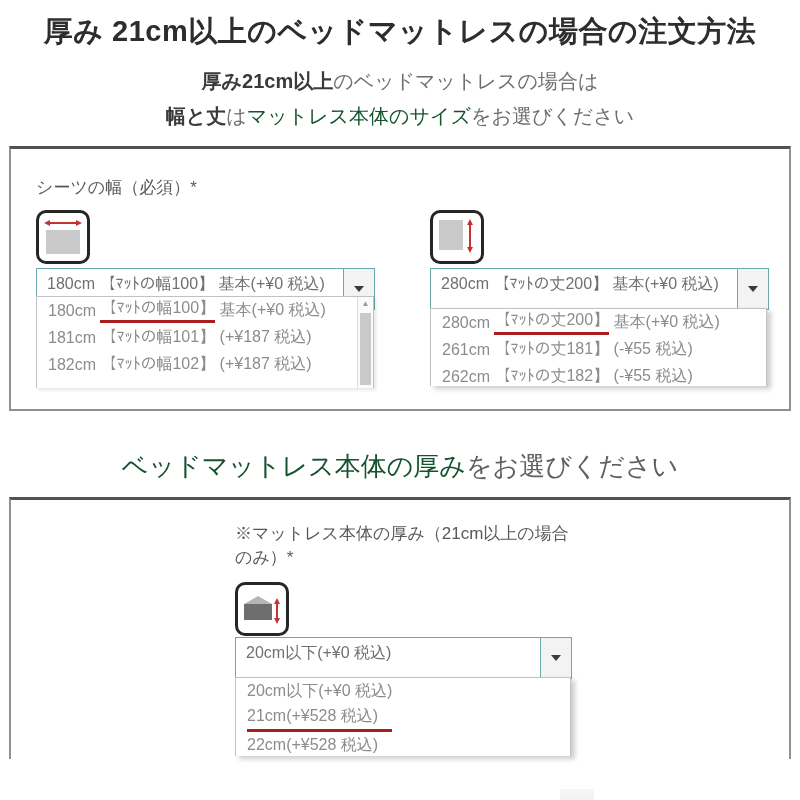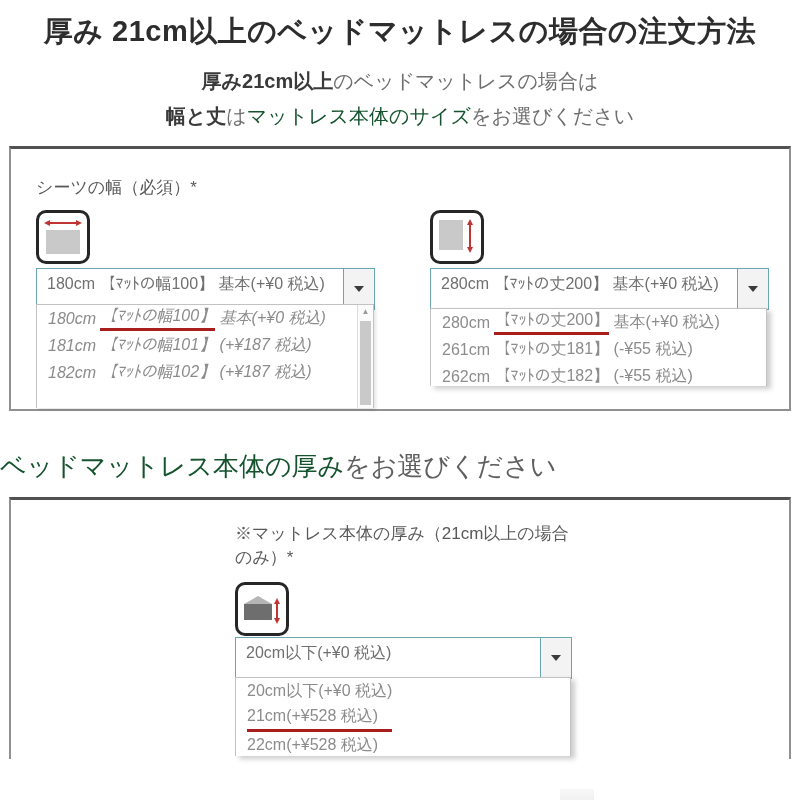--- a/index.html
+++ b/index.html
@@ -8,21 +8,21 @@
   .stage { position:relative; width:800px; height:800px; background:#fff; }
   .abs { position:absolute; }
 
   
   .main-title { top:12px; left:0; width:800px; text-align:center;
     font-size:29px; font-weight:bold; color:#2d2d2d; letter-spacing:0.5px; }
   .subtitle { top:64px; left:0; width:800px; text-align:center;
     font-size:20px; color:#6e6e6e; line-height:35px; }
   .subtitle .dark { color:#3a3a3a; font-weight:bold; }
   .red-em { color:#14532d; font-weight:normal; }
-  .section2-heading { top:449px; left:0; width:800px; text-align:left;
+  .section2-heading { top:449px; left:0; width:800px; text-align:center;
     font-size:26px; color:#5f5f5f; }
 
   
   .panel-box { background:#fff; border:2px solid #919191; border-top:3px solid #525252; }
   .box1 { left:9px; top:146px; width:782px; height:265px; }
   .box2 { left:9px; top:497px; width:782px; height:262px; border-bottom:none; }
 
   .field-label { font-size:17px; font-weight:normal; color:#595959; line-height:24px; }
 
   
@@ -85,21 +85,21 @@
       <path d="M3 8 L9 5 L9 11 Z" fill="#c23434"></path>
       <path d="M41 8 L35 5 L35 11 Z" fill="#c23434"></path>
     </svg>
   </div>
   <div class="abs select" style="left:36px; top:268px; width:339px;">
     <div class="select-value">180cm 【ﾏｯﾄの幅100】 基本(+¥0 税込)</div>
     <div class="select-btn">
         <div class="tri"></div>
       </div>
   </div>
-  <div class="abs opt-list soft-shadow rows-with-sb" style="left:36px; top:304px; width:338px; height:104px;font-style:italic;">
+  <div class="abs opt-list soft-shadow rows-with-sb" style="left:36px; top:296px; width:338px; height:92px;">
     <div class="opt-row">
       <span>180cm </span>
         <span class="u">【ﾏｯﾄの幅100】</span>
         <span> 基本(+¥0 税込)</span>
     </div>
     <div class="opt-row">
       <span>181cm </span>
         <span>【ﾏｯﾄの幅101】</span>
         <span> (+¥187 税込)</span>
     </div>

